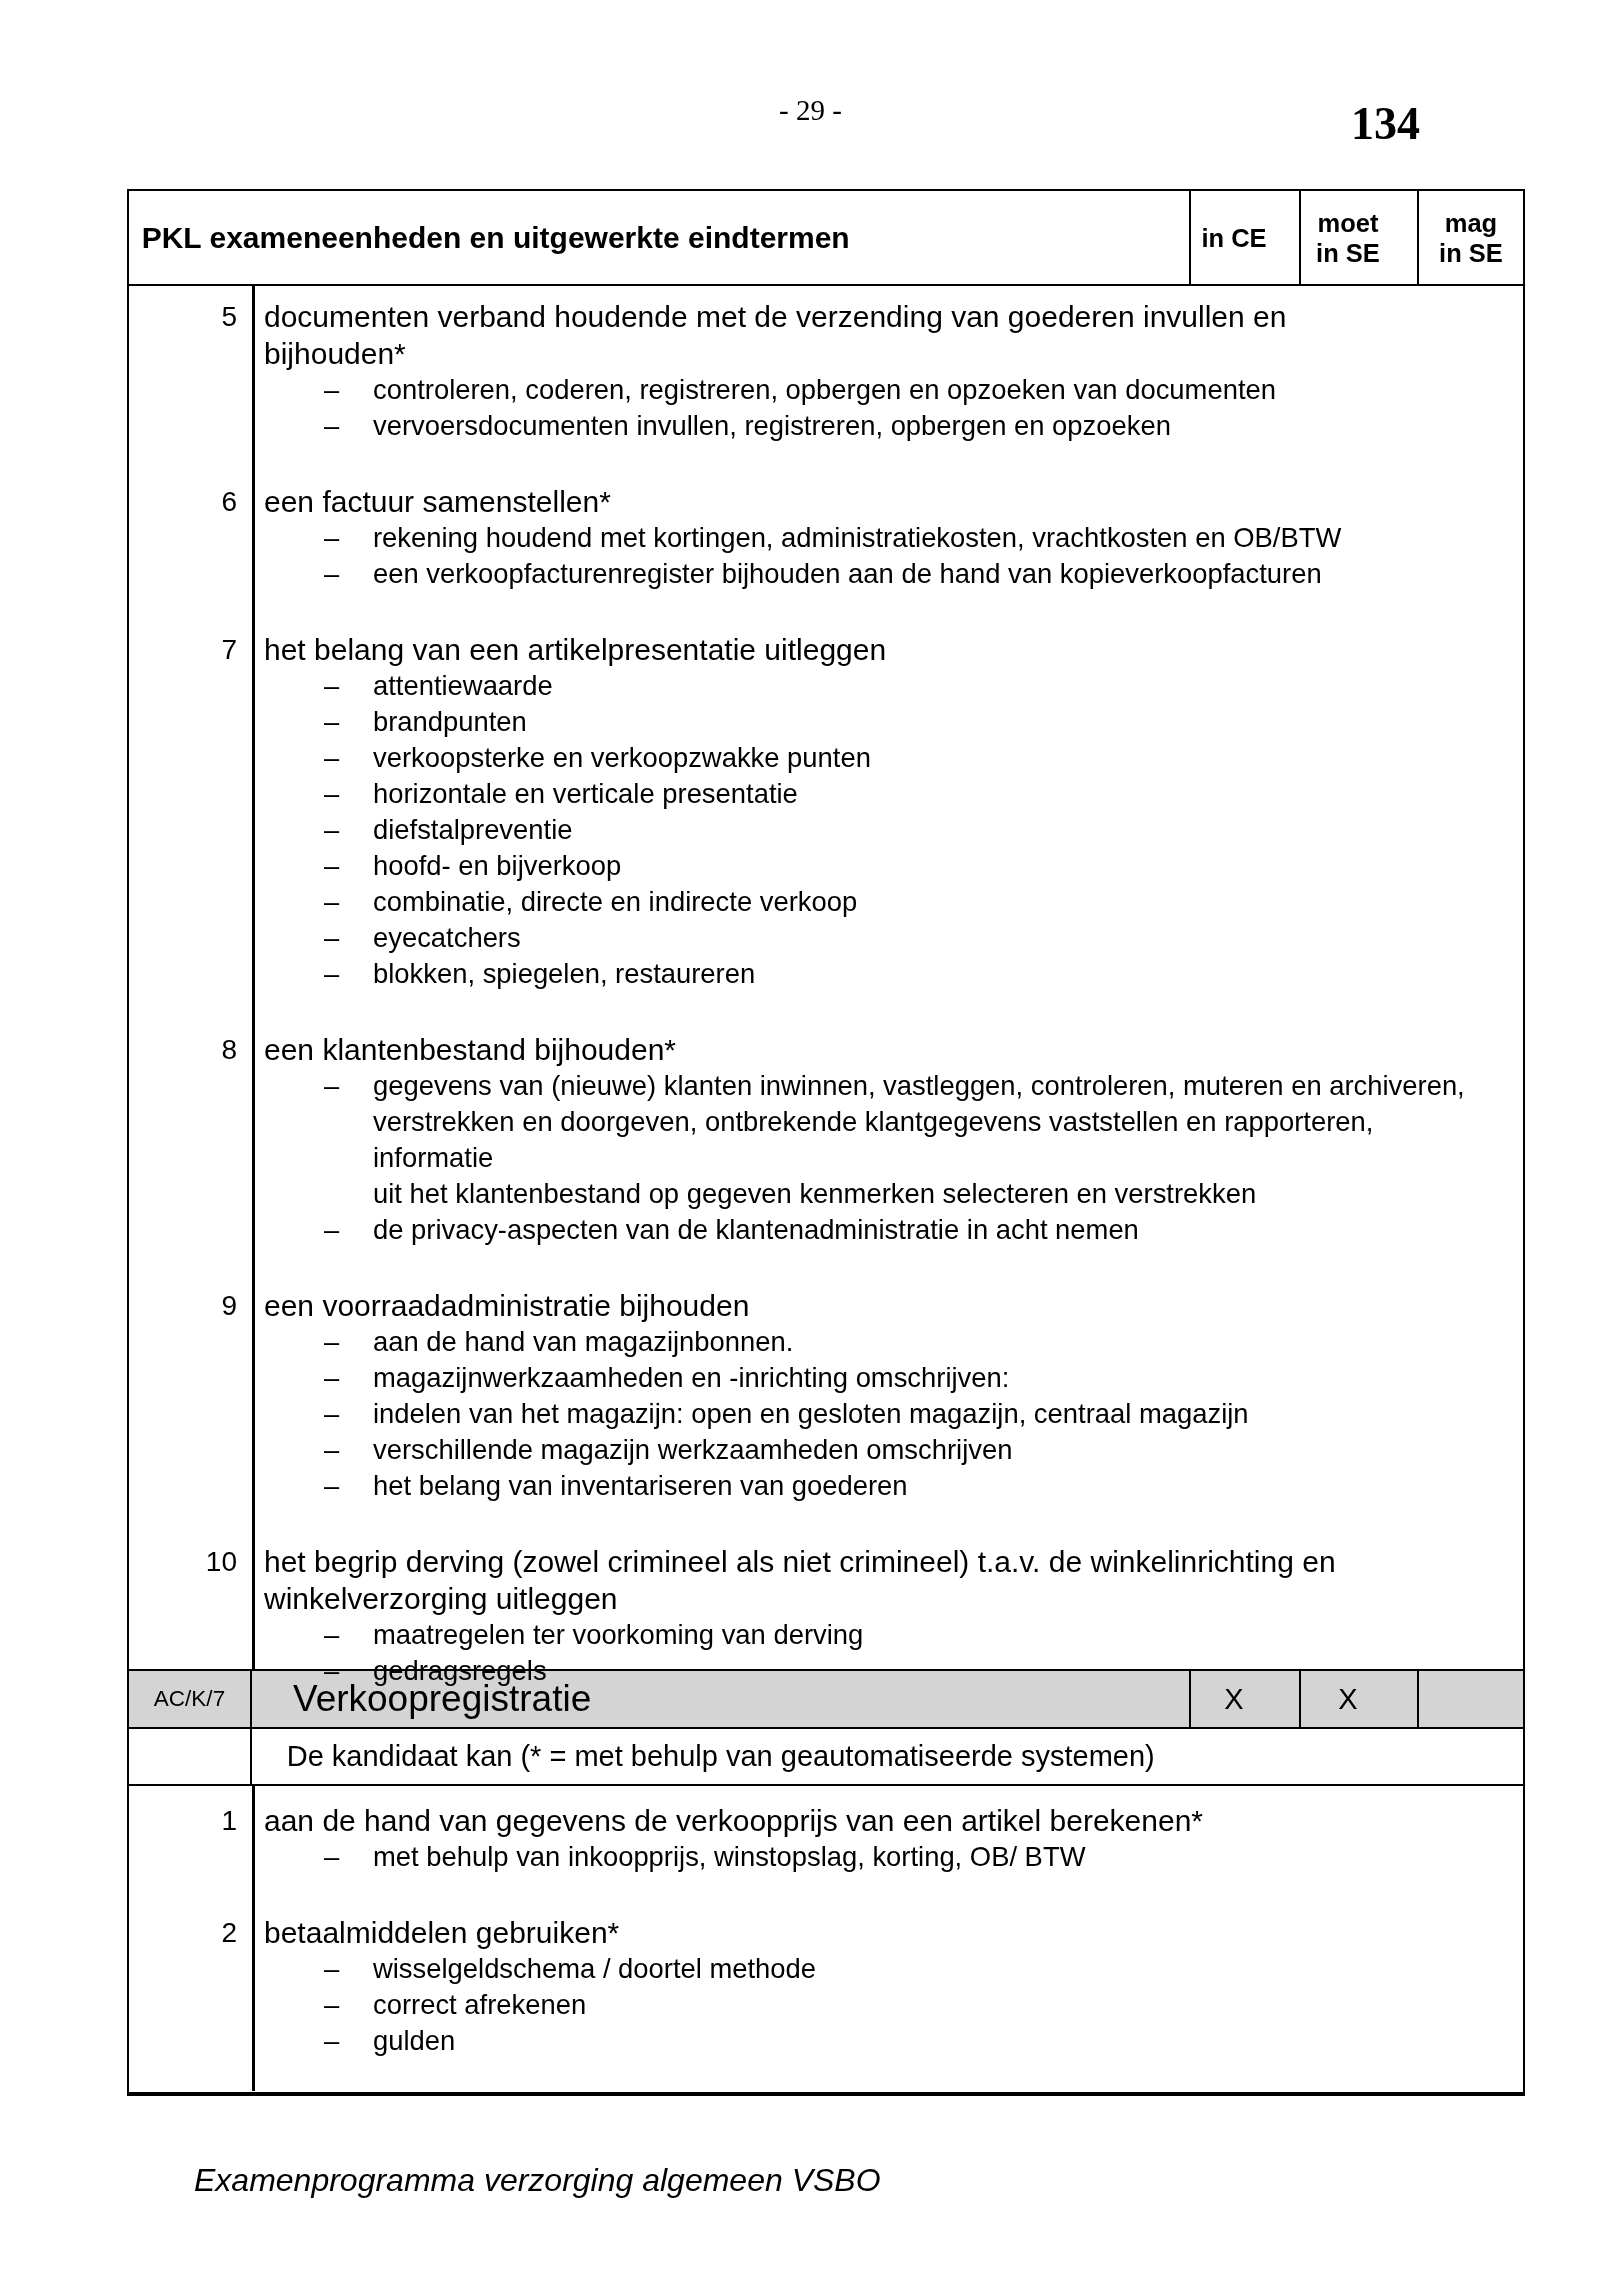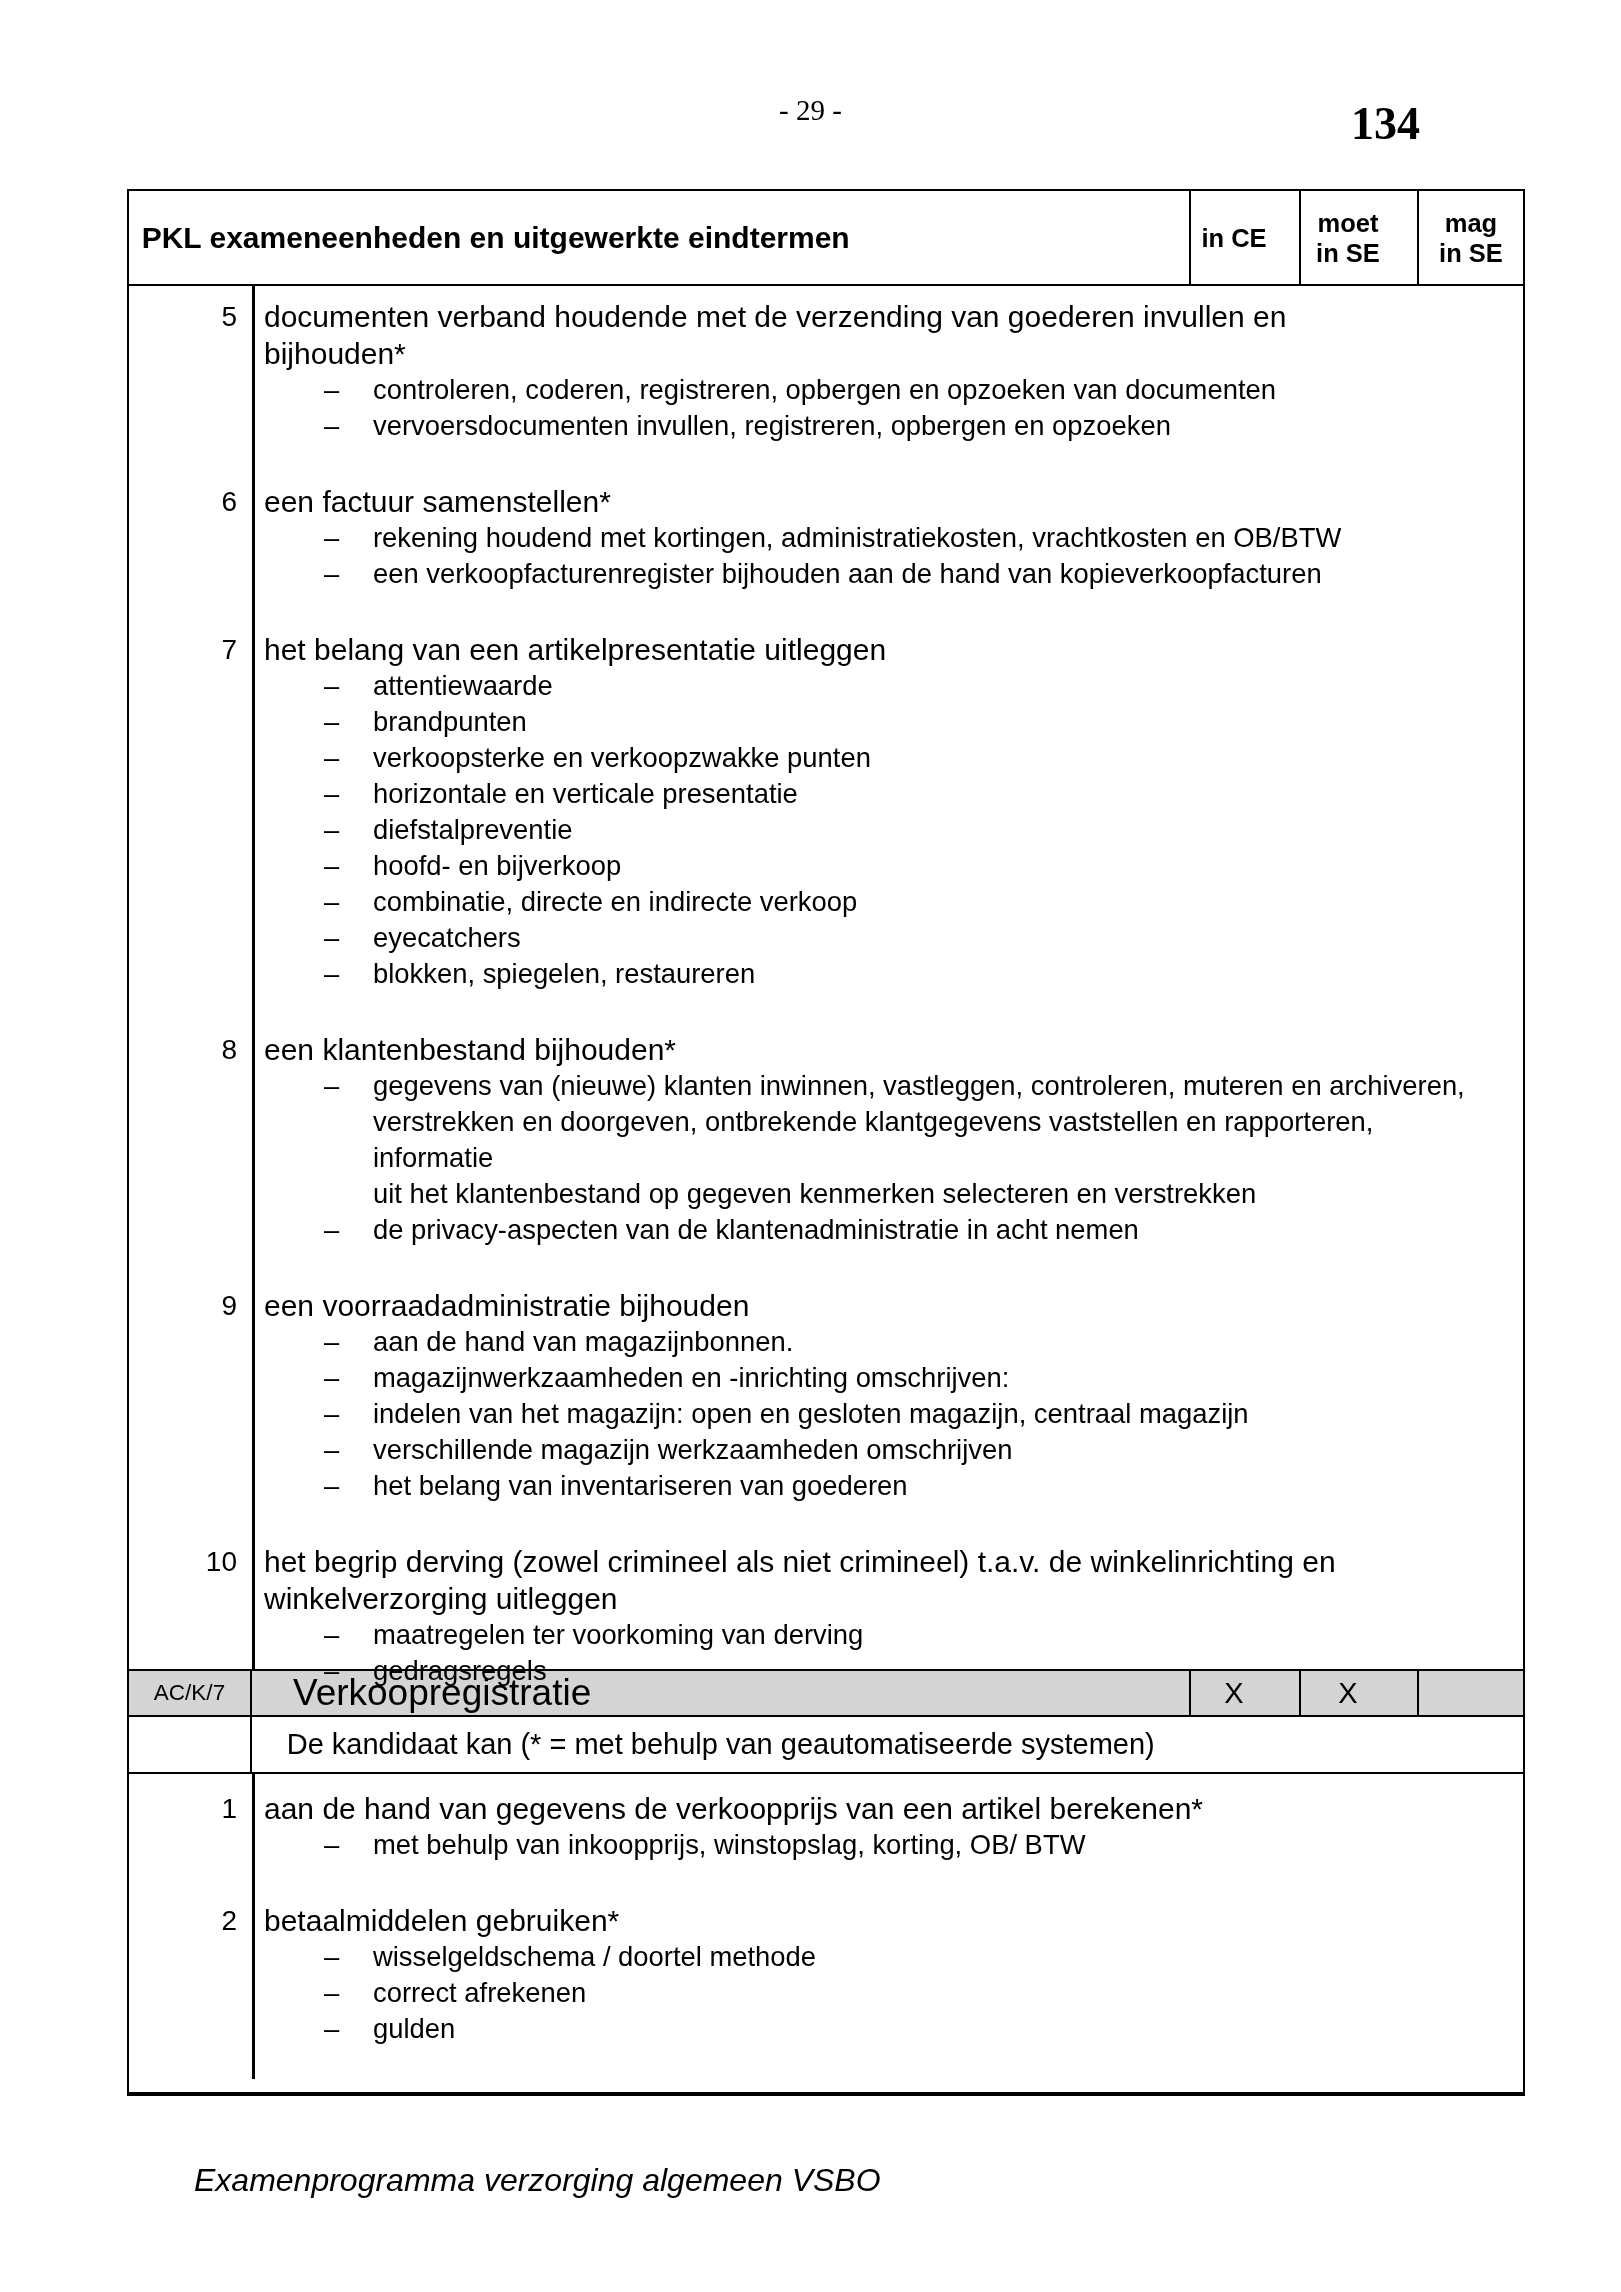--- a/index.html
+++ b/index.html
@@ -61,21 +61,21 @@
   ul.bullets{list-style:none;margin:0;padding:0;}
   ul.bullets li{
     position:relative;margin:0;padding-left:109px;
     font-size:27.4px;line-height:36px;white-space:pre-line;
   }
   ul.bullets li::before{
     content:"\2013";
     position:absolute;left:60px;top:0;
   }
   
-  .gray{height:46px;border-bottom:2.9px solid #000;background:#d4d4d4;}
+  .gray{height:58px;border-bottom:2.9px solid #000;background:#d4d4d4;}
   .gray .code-cell{
     width:123px;box-sizing:border-box;border-right:2.9px solid #000;
     display:flex;align-items:center;justify-content:center;
     font-size:22.5px;
   }
   .gray .sect-title{
     flex:1;display:flex;align-items:center;padding-left:19px;
     font-size:37px;
   }
   .gray .col-ce,.gray .col-moet,.gray .col-mag{font-size:29px;font-weight:normal;}

